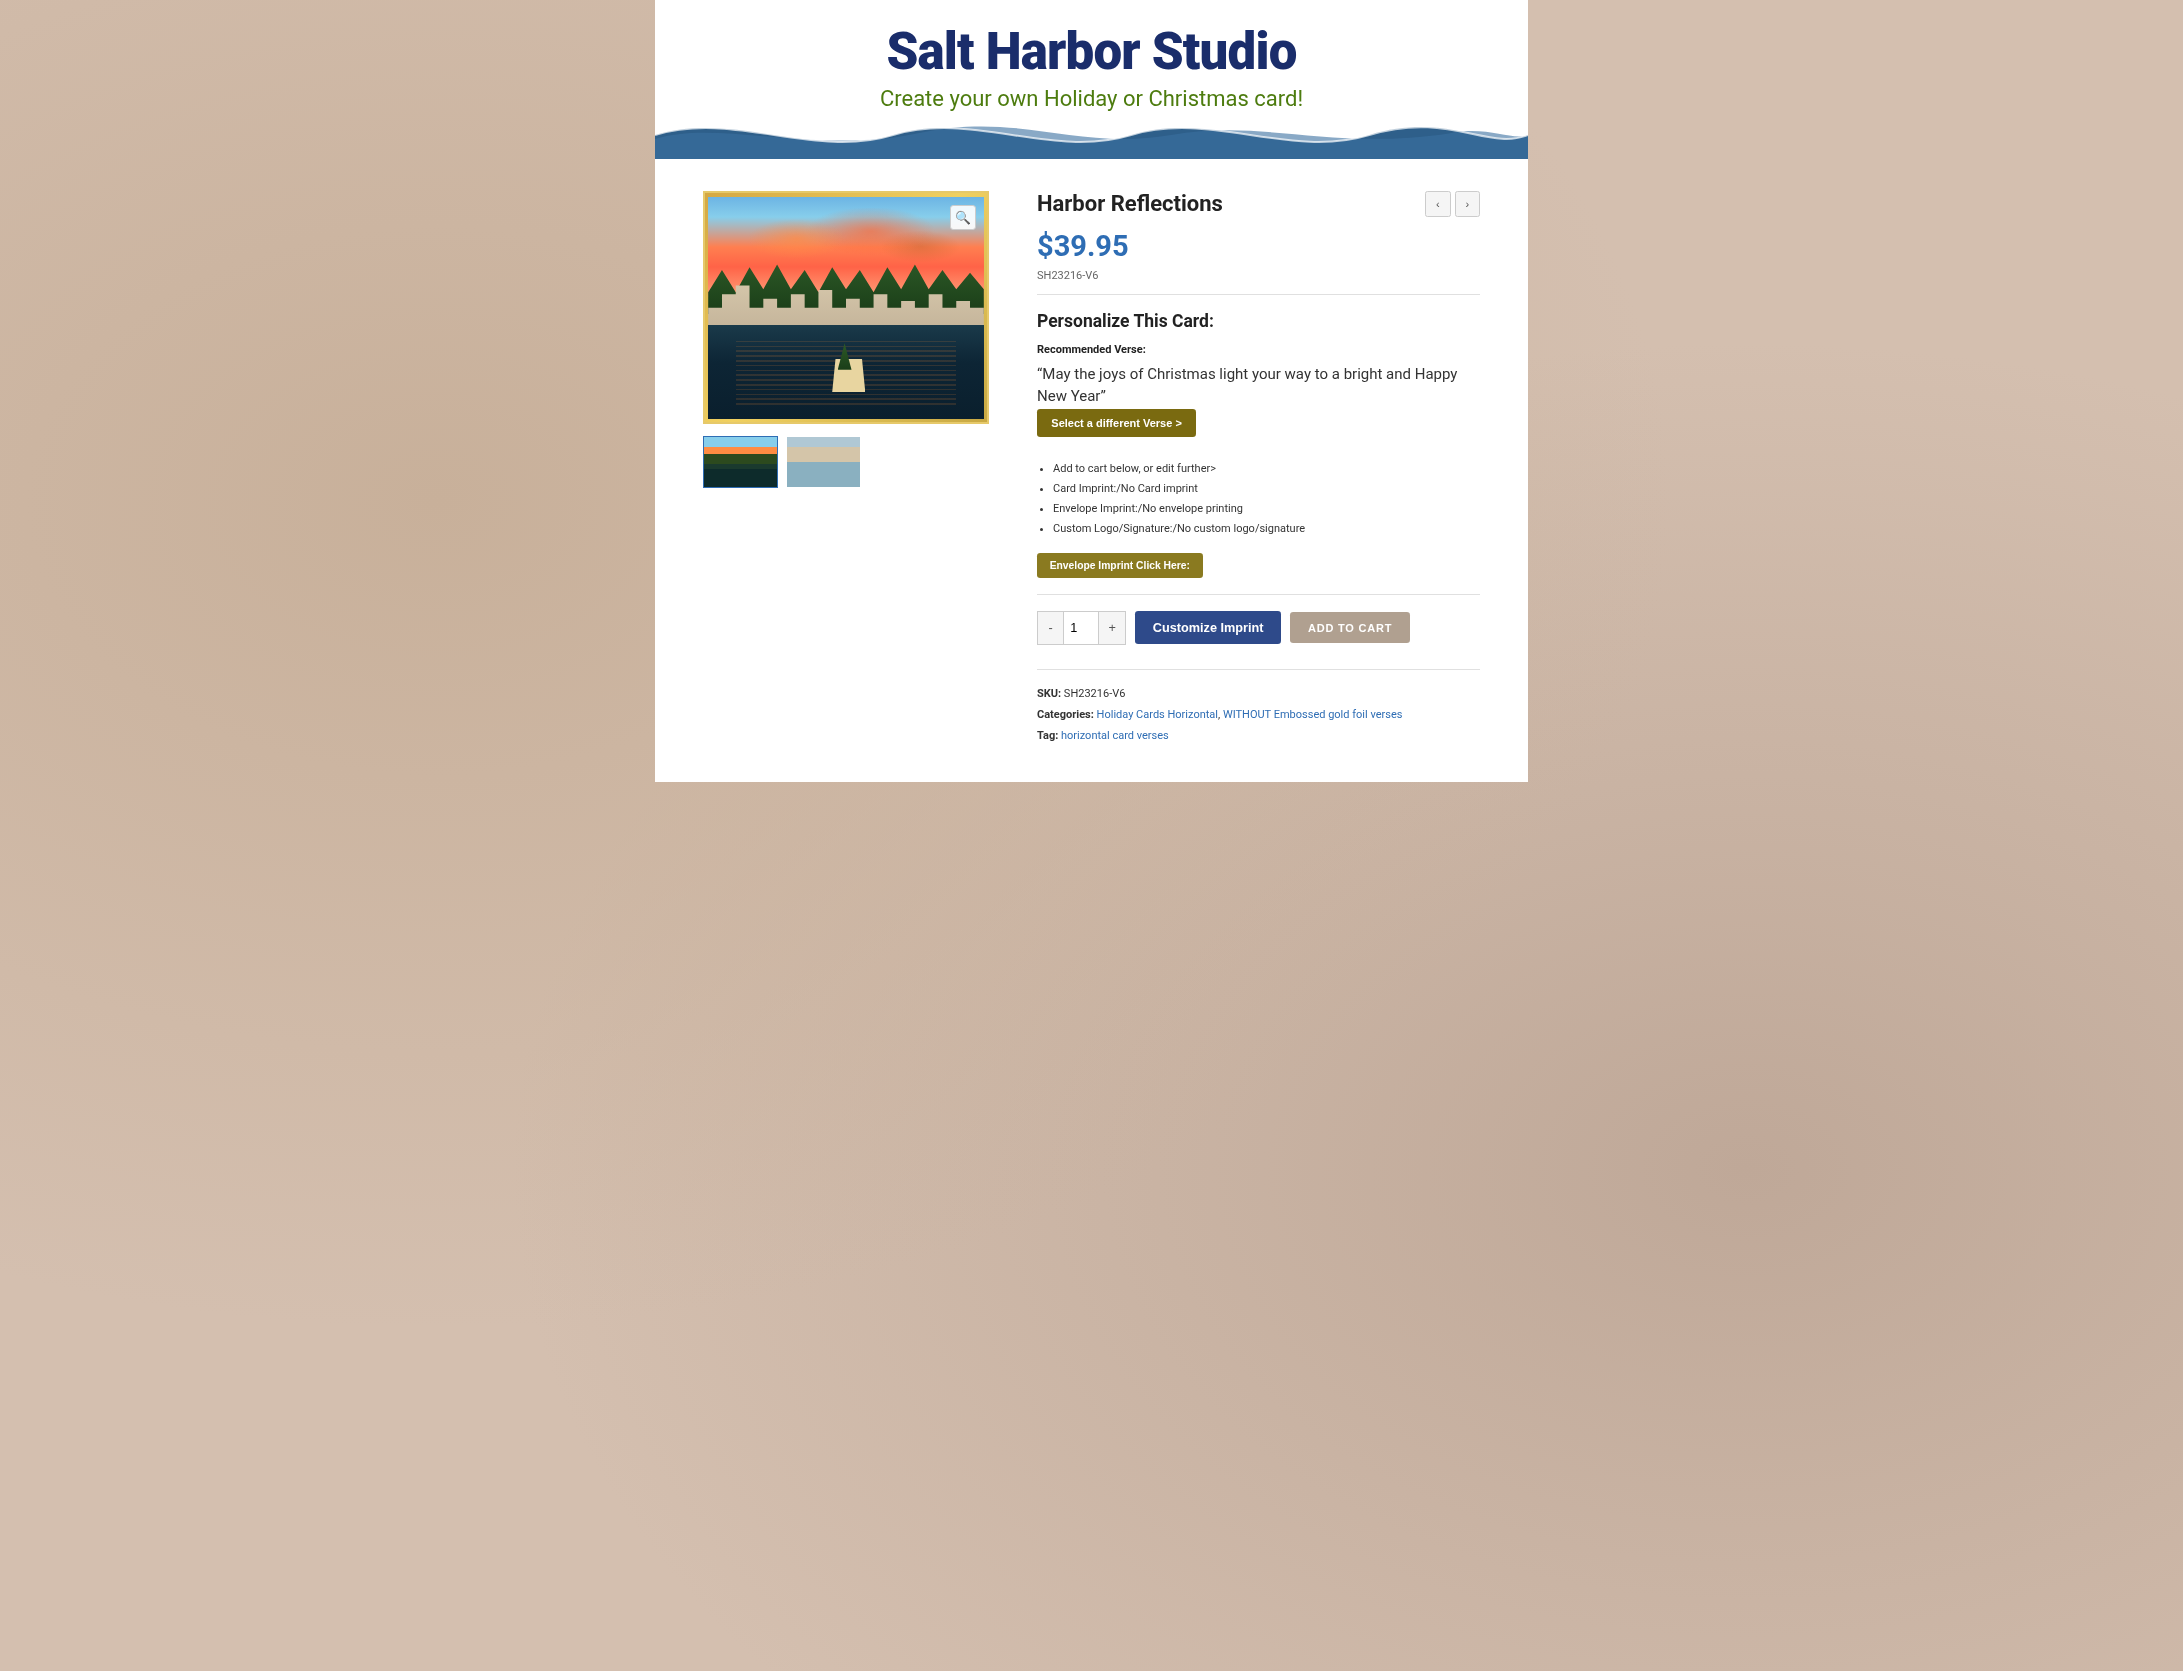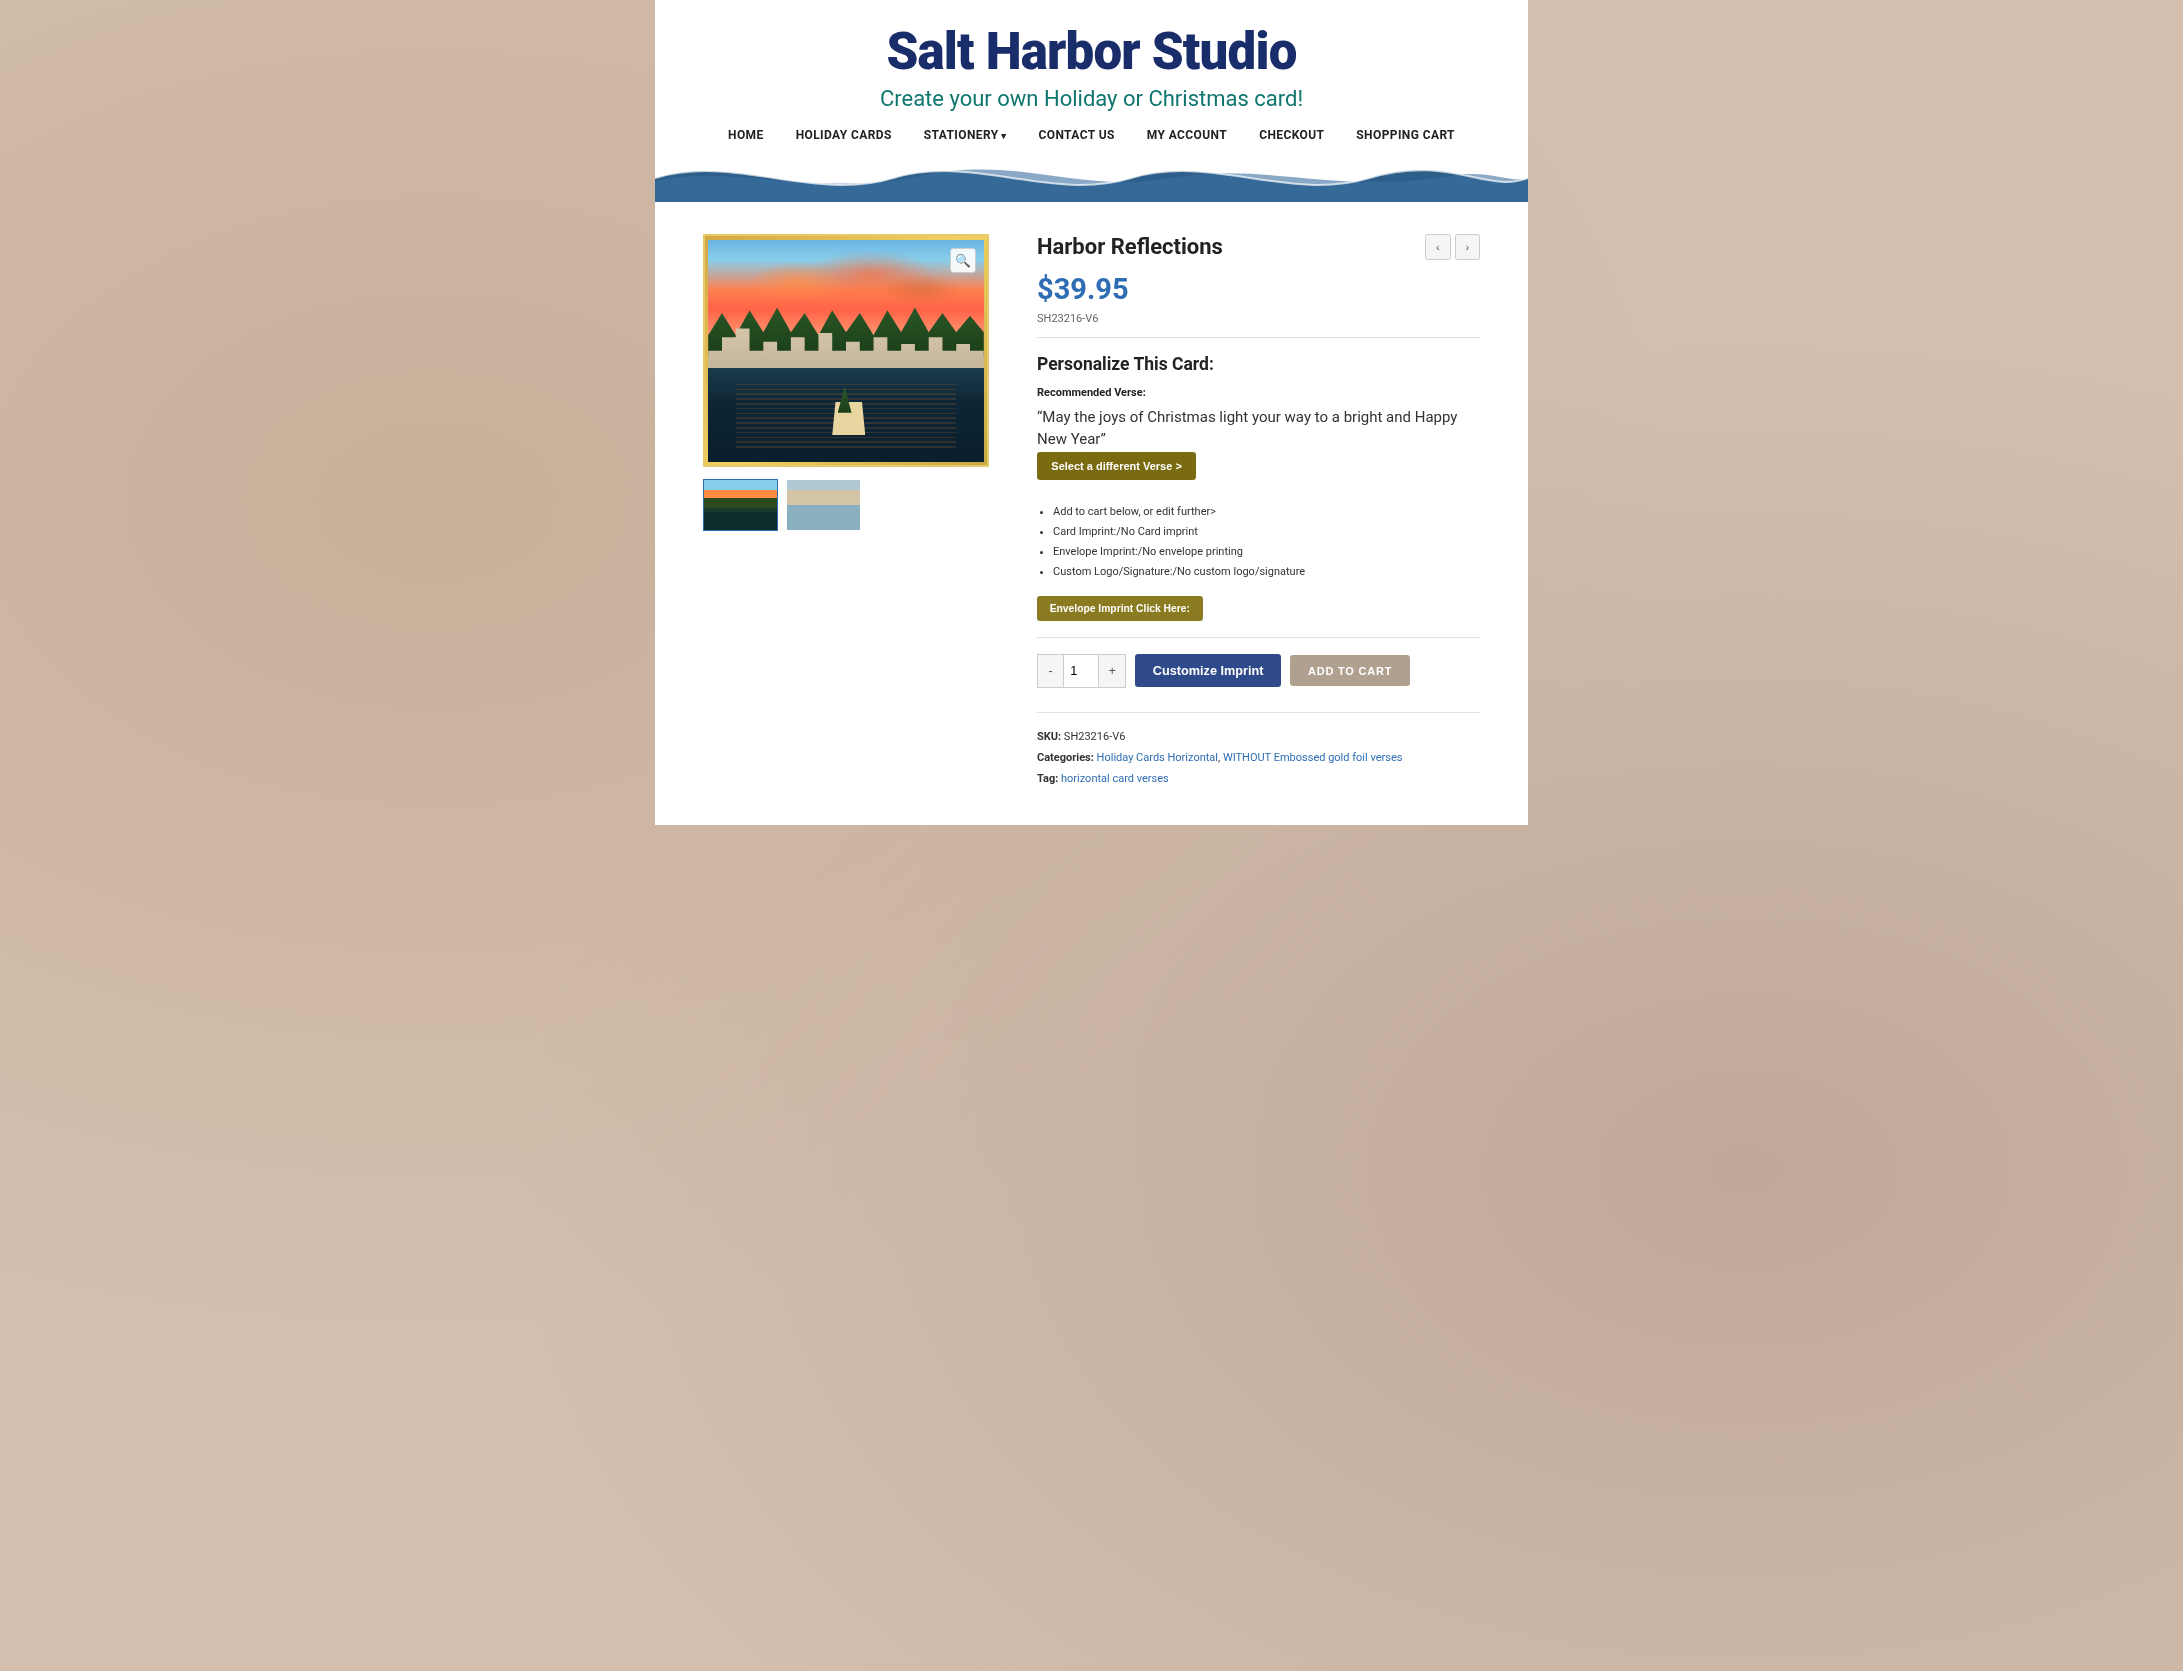--- a/index.html
+++ b/index.html
@@ -28,21 +28,21 @@
     .site-title {
       font-size: 51px;
       font-weight: 900;
       color: #1a2d6b;
       letter-spacing: -0.8px;
       line-height: 1.1;
     }
 
     .site-subtitle {
       font-size: 22px;
-      color: #0f766e;
+      color: #4d7c0f;
       margin-top: 6.4px;
       font-weight: 400;
     }
 
     
     .site-nav {
       background: #fff;
       padding: 16px 0 0;
     }
 
@@ -478,45 +478,20 @@
 </head>
 <body>
 
 <div class="page-wrapper">
 
   <header class="site-header">
     <h1 class="site-title">Salt Harbor Studio</h1>
     <p class="site-subtitle">Create your own Holiday or Christmas card!</p>
   </header>
 
-  <nav class="site-nav">
-    <ul class="nav-list">
-      <li class="nav-item">
-        <a href="#">HOME</a>
-      </li>
-      <li class="nav-item">
-        <a href="#">HOLIDAY CARDS</a>
-      </li>
-      <li class="nav-item has-dropdown">
-        <a href="#">STATIONERY</a>
-      </li>
-      <li class="nav-item">
-        <a href="#">CONTACT US</a>
-      </li>
-      <li class="nav-item">
-        <a href="#">MY ACCOUNT</a>
-      </li>
-      <li class="nav-item">
-        <a href="#">CHECKOUT</a>
-      </li>
-      <li class="nav-item">
-        <a href="#">SHOPPING CART</a>
-      </li>
-    </ul>
-  </nav>
 
   <div class="wave-divider">
     <svg viewBox="0 0 1100 60" preserveAspectRatio="none" xmlns="http://www.w3.org/2000/svg" height="48">
       <path d="M0,30 C100,0 200,60 300,30 C400,0 500,60 600,30 C700,0 800,60 900,30 C1000,0 1050,50 1100,30 L1100,60 L0,60 Z" fill="#2e5f8a"></path>
       <path d="M0,35 C80,10 200,55 330,28 C460,0 530,50 650,30 C770,10 850,50 1000,28 C1050,18 1080,38 1100,30 L1100,60 L0,60 Z" fill="#3a70a0" opacity="0.6"></path>
 
       <path d="M0,30 C100,0 200,60 300,30 C400,0 500,60 600,30 C700,0 800,60 900,30 C1000,0 1050,50 1100,30" fill="none" stroke="white" stroke-width="2.5" opacity="0.7"></path>
     </svg>
   </div>
 

